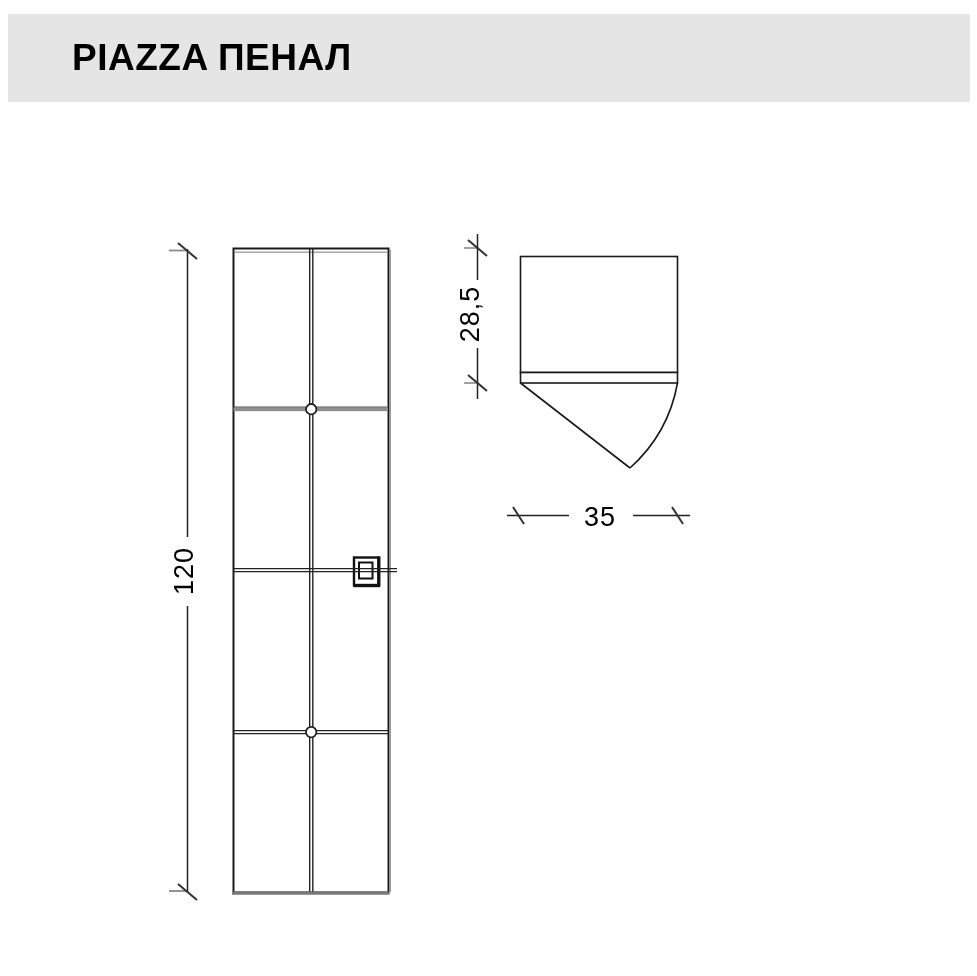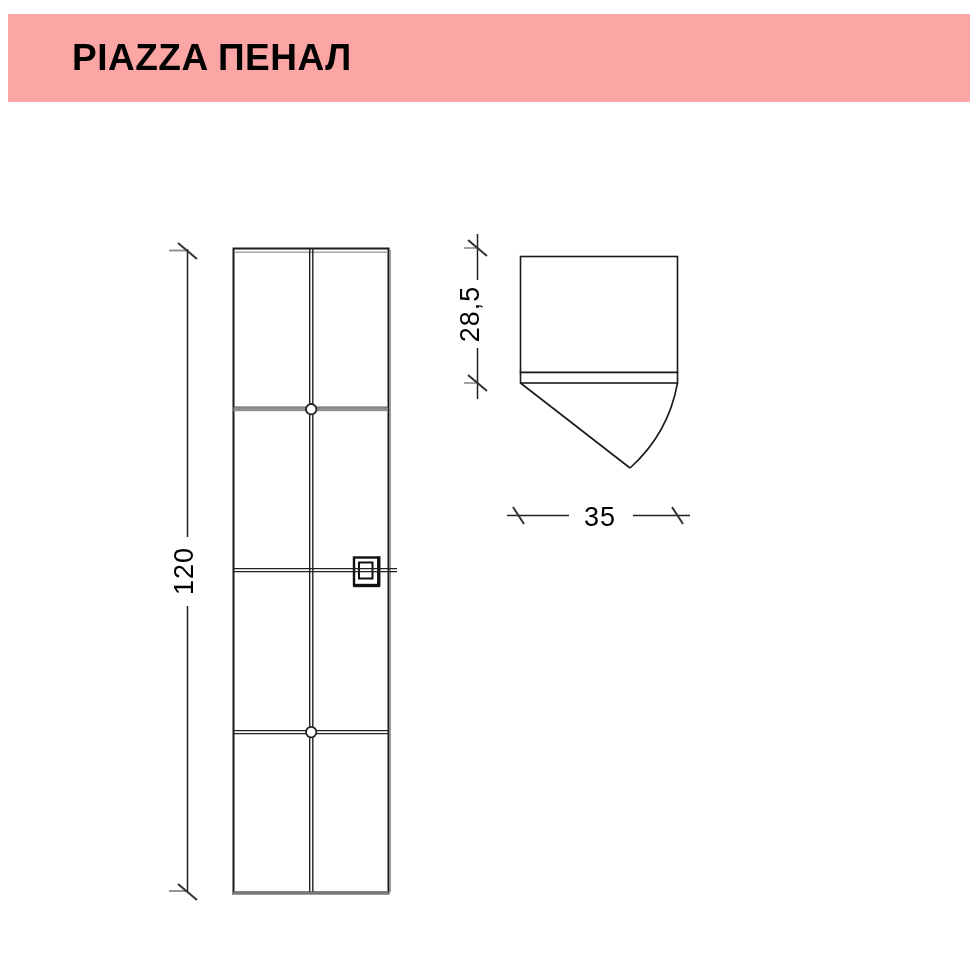--- a/index.html
+++ b/index.html
@@ -10,21 +10,21 @@
     background: #ffffff;
     overflow: hidden;
     font-family: "Liberation Sans", sans-serif;
   }
   .header-bar {
     position: absolute;
     left: 8px;
     top: 14px;
     width: 962px;
     height: 88px;
-    background: #fca5a5;
+    background: #e5e5e5;
     display: flex;
     align-items: center;
   }
   .page-title {
     margin-left: 64px;
     font-size: 37px;
     font-weight: bold;
     color: #000000;
     letter-spacing: 0.5px;
     white-space: nowrap;

